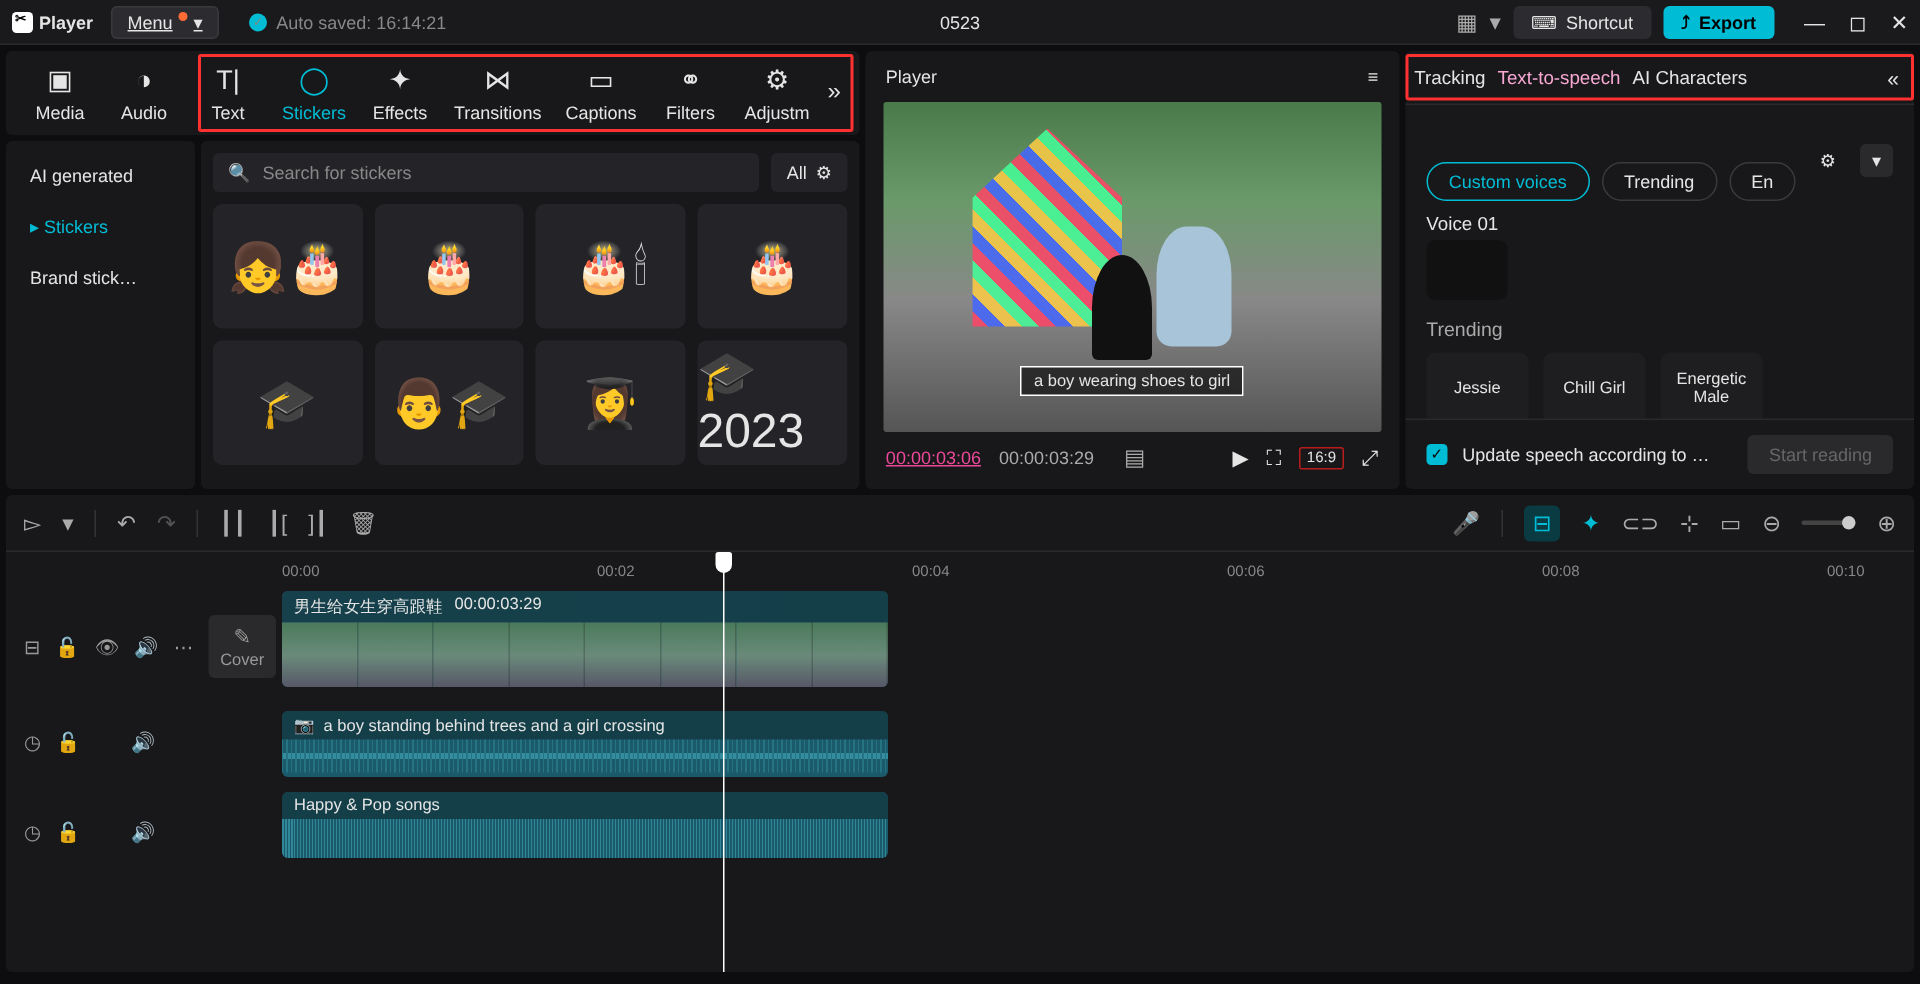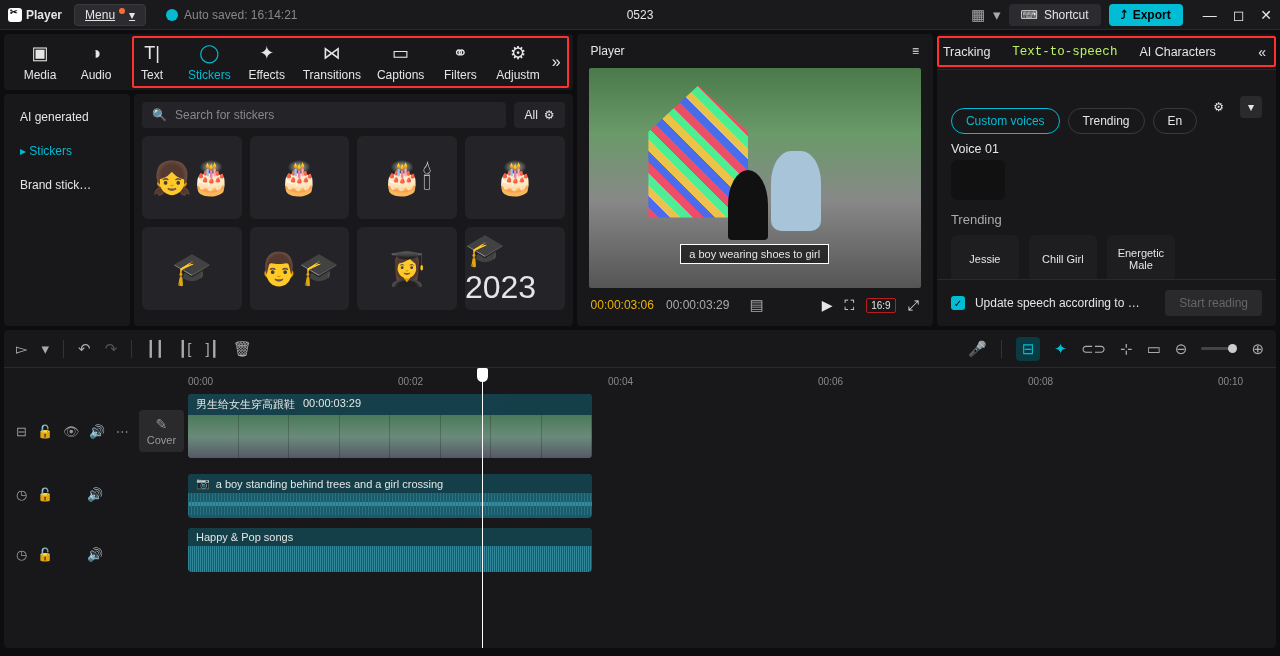--- a/index.html
+++ b/index.html
@@ -53,31 +53,31 @@
 
 
 .player-header { padding: 10px 14px; display: flex; align-items: center; justify-content: space-between; }
 .player-menu { cursor: pointer; }
 .video-frame { flex: 1; margin: 0 12px; background: linear-gradient(180deg,#4a7a4a 0%, #6a9a6a 30%, #888 60%, #555 100%); border-radius: 2px; position: relative; display: flex; align-items: flex-end; justify-content: center; padding-bottom: 24px; overflow: hidden; }
 .stained-glass { position: absolute; left: 18%; top: 8%; width: 30%; height: 60%; background: repeating-linear-gradient(45deg,#ff4466,#ff4466 8px,#4466ff 8px,#4466ff 16px,#ffcc44 16px,#ffcc44 24px,#44ff99 24px,#44ff99 32px); opacity: 0.85; clip-path: polygon(50% 0, 100% 35%, 100% 100%, 0 100%, 0 35%); }
 .person1 { position: absolute; left: 42%; bottom: 22%; width: 40px; height: 70px; background: #111; border-radius: 50% 50% 4px 4px; }
 .person2 { position: absolute; left: 55%; bottom: 26%; width: 50px; height: 80px; background: #a8c4d8; border-radius: 40% 40% 10px 10px; }
 .caption-box { position: relative; background: rgba(0,0,0,0.6); border: 1px solid #fff; padding: 3px 8px; font-size: 11px; z-index: 2; }
 .player-controls { padding: 8px 14px 12px; display: flex; align-items: center; gap: 12px; font-size: 12px; }
-.time-cur { color: #eab308; }
+.time-cur { color: #ec4899; text-decoration: underline; }
 .time-dur { color: #aaa; }
 .play-btn { margin-left: auto; cursor: pointer; font-size: 14px; }
 .pc-icon { cursor: pointer; font-size: 14px; }
 .ratio-box { border: 1px solid #b91c1c; padding: 1px 4px; font-size: 10px; border-radius: 2px; }
 
 
-.right-tabs { height: 36px; display: flex; align-items: center; padding: 0 4px; gap: 18px; position: relative; border-bottom: 1px solid #2a2a2c; }
+.right-tabs { height: 36px; display: flex; align-items: center; padding: 0 4px; gap: 4px; position: relative; border-bottom: 1px solid #2a2a2c; }
 .right-tabs .highlight2 { position: absolute; border: 2px solid #ff3030; border-radius: 2px; left: 0; right: 0; top: 2px; bottom: 2px; pointer-events: none; }
 .right-tab { cursor: pointer; padding: 4px 2px; font-size: 12.5px; font-weight: 500; }
-.right-tab.active { color: #bef264; font-family: Liberation Mono, monospace; }
+.right-tab.active { color: #f9a8d4; }
 .right-collapse { margin-left: auto; cursor: pointer; font-size: 14px; padding: 0 6px; }
 
 .right-body { flex: 1; padding: 10px 14px; display: flex; flex-direction: column; gap: 8px; overflow: hidden; }
 .pill-row { display: flex; gap: 8px; align-items: center; }
 .pill { border: 1px solid #3a3a3e; border-radius: 14px; padding: 5px 14px; cursor: pointer; font-size: 12px; white-space: nowrap; margin-top: 28px; }
 .pill.active { border-color: #00bcd4; color: #00bcd4; }
 .filter-icon { margin-left: auto; cursor: pointer; padding: 4px 8px; border-radius: 4px; }
 .dropdown-icon { cursor: pointer; padding: 4px 8px; background: #2a2a2c; border-radius: 4px; }
 .voice-card { width: 54px; height: 40px; background: #111; border-radius: 6px; }
 .voice-label { font-size: 12.5px; font-weight: 500; margin-bottom: 4px; }

